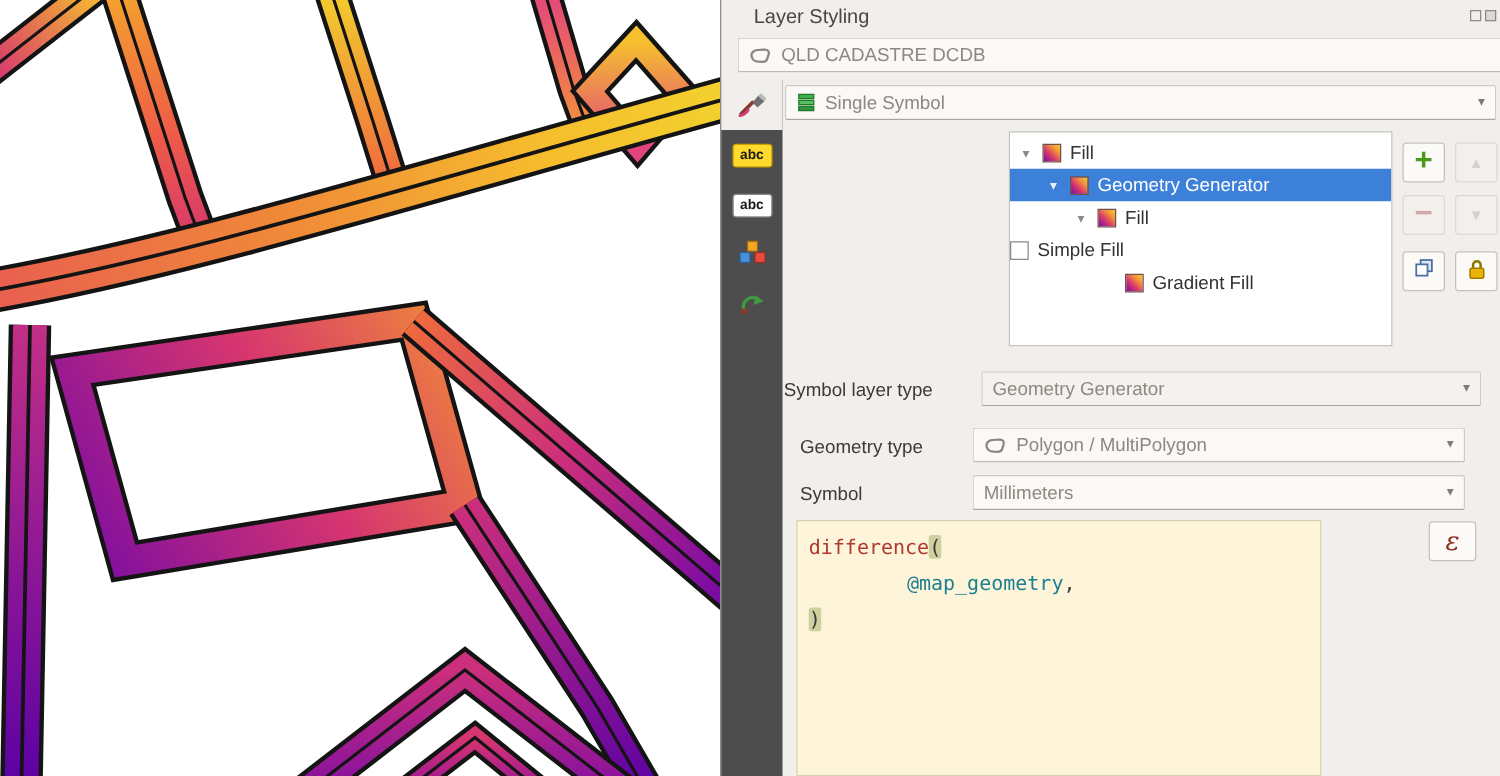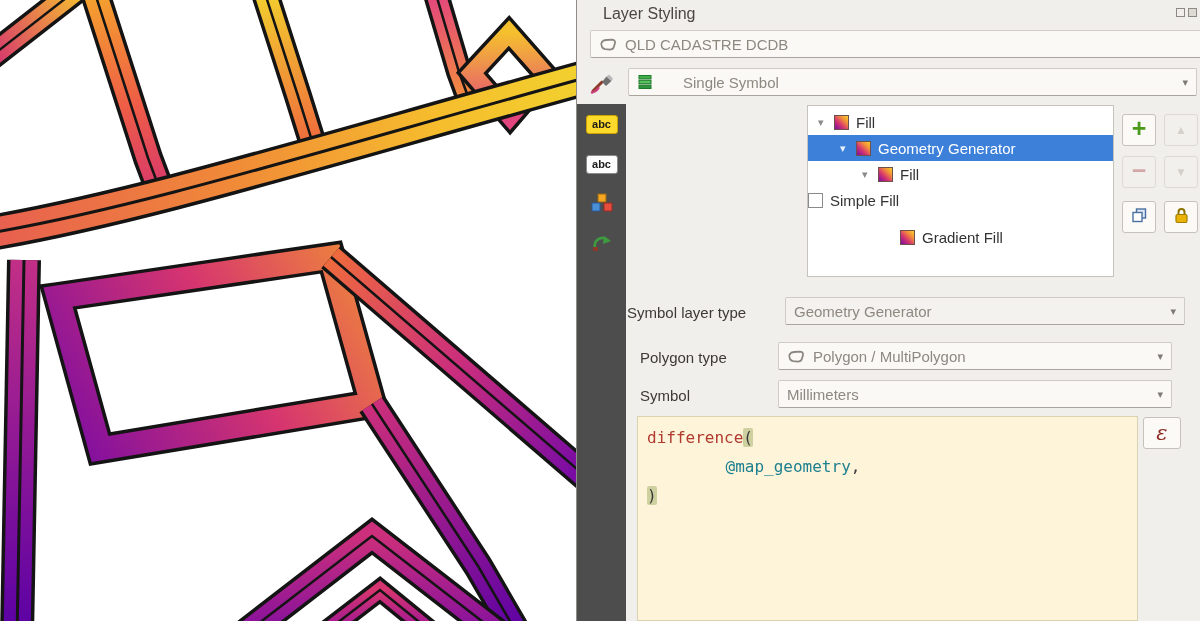--- a/index.html
+++ b/index.html
@@ -46,21 +46,21 @@
 
   
   .sq-btn{position:absolute;width:34px;height:32px;background:#fbfaf7;border:1px solid #c6c2bb;border-radius:3px;
           display:flex;align-items:center;justify-content:center;box-sizing:border-box;}
   .sq-btn.disabled{background:#f2f0ed;border-color:#ddd9d3;}
   .glyph-plus{font-size:25px;font-weight:bold;color:#4c9a1c;margin-top:-3px;}
   .glyph-minus{font-size:25px;font-weight:bold;color:#d2a7a7;margin-top:-3px;}
   .glyph-tri{font-size:12px;color:#d5d1ca;}
 
   
-  .expr{position:absolute;left:60px;top:416px;width:501px;height:205px;background:#fdf4da;
+  .expr{position:absolute;left:60px;top:416px;width:420px;height:205px;background:#fdf4da;
         border:1px solid #d8d3ae;box-sizing:border-box;padding:6px 9px;overflow:hidden;
         font-family:"DejaVu Sans Mono",monospace;font-size:16px;}
   .code-line{white-space:pre;line-height:29px;height:29px;}
   .tok-fn{color:#b03a2e;}
   .tok-var{color:#1d7f8f;margin-left:40px;}
   .tok-num{color:#1d7f8f;}
   .tok-plain{color:#3a3a3a;}
   .tok-hl{color:#3a3a3a;background:#ced0a0;border-radius:2px;}
   .eps-btn{position:absolute;left:566px;top:417px;width:38px;height:32px;background:#fbfaf7;
            border:1px solid #c6c2bb;border-radius:3px;display:flex;align-items:center;justify-content:center;
@@ -189,21 +189,21 @@
     <div class="combo" style="left:13px;top:30px;width:706px;">
       <span class="combo-icon">
         <svg width="19" height="15" viewBox="0 0 19 15">
           <path d="M3,10 C1,6.5 3,3.2 7,3 L13,2.6 C16,2.6 16.6,5 15.6,7.5 L14.6,10.5 C14,12.2 12,12.8 9,12.4 L6,12.1 C4.4,11.9 3.6,11.2 3,10 Z" fill="none" stroke="#8a867f" stroke-width="1.8"></path>
         </svg>
       </span>
       <span>QLD CADASTRE DCDB</span>
       <span class="combo-arrow">▾</span>
     </div>
 
-    <div class="combo" style="left:51px;top:68px;width:569px;gap:23px;">
+    <div class="combo" style="left:51px;top:68px;width:569px;">
       <span class="combo-icon">
         <svg width="16" height="16" viewBox="0 0 16 16">
           <rect x="2" y="1.5" width="12" height="3.4" fill="#3fae49" stroke="#1e7a28" stroke-width="1"></rect>
           <rect x="2" y="6.3" width="12" height="3.4" fill="#58c05f" stroke="#1e7a28" stroke-width="1"></rect>
           <rect x="2" y="11.1" width="12" height="3.4" fill="#2f9440" stroke="#1e7a28" stroke-width="1"></rect>
         </svg>
       </span>
       <span>Single Symbol</span>
       <span class="combo-arrow">▾</span>
     </div>
@@ -258,21 +258,21 @@
         </div>
         <div class="tree-row" style="padding-left: 54px;">
           <span class="tw-arrow">▾</span>
           <span class="sym-icon gradient"></span>
           <span>Fill</span>
         </div>
         <div class="tree-row" style="">
           <span class="sym-icon empty"></span>
           <span>Simple Fill</span>
         </div>
-        <div class="tree-row" style="padding-left: 92px; margin-top: 11px;">
+        <div class="tree-row" style="padding-left: 92px;">
           <span class="sym-icon gradient"></span>
           <span>Gradient Fill</span>
         </div>
       </div>
 
     <div class="sq-btn" style="left:545px;top:114px;">
       <span class="glyph-plus">+</span>
     </div>
     <div class="sq-btn disabled" style="left:587px;top:114px;">
       <span class="glyph-tri">▲</span>
@@ -299,21 +299,21 @@
         </svg>
       </span>
     </div>
 
     <div class="field-label" style="left:50px;top:304px;">Symbol layer type</div>
     <div class="combo" style="left:208px;top:297px;width:400px;background:#f4f2ef;">
       <span>Geometry Generator</span>
       <span class="combo-arrow">▾</span>
     </div>
 
-    <div class="field-label" style="left:63px;top:349px;">Polygon type</div>
+    <div class="field-label" style="left:63px;top:349px;">Geometry type</div>
     <div class="combo" style="left:201px;top:342px;width:394px;">
       <span class="combo-icon">
         <svg width="19" height="15" viewBox="0 0 19 15">
           <path d="M3,10 C1,6.5 3,3.2 7,3 L13,2.6 C16,2.6 16.6,5 15.6,7.5 L14.6,10.5 C14,12.2 12,12.8 9,12.4 L6,12.1 C4.4,11.9 3.6,11.2 3,10 Z" fill="none" stroke="#8a867f" stroke-width="1.8"></path>
         </svg>
       </span>
       <span>Polygon / MultiPolygon</span>
       <span class="combo-arrow">▾</span>
     </div>
 

